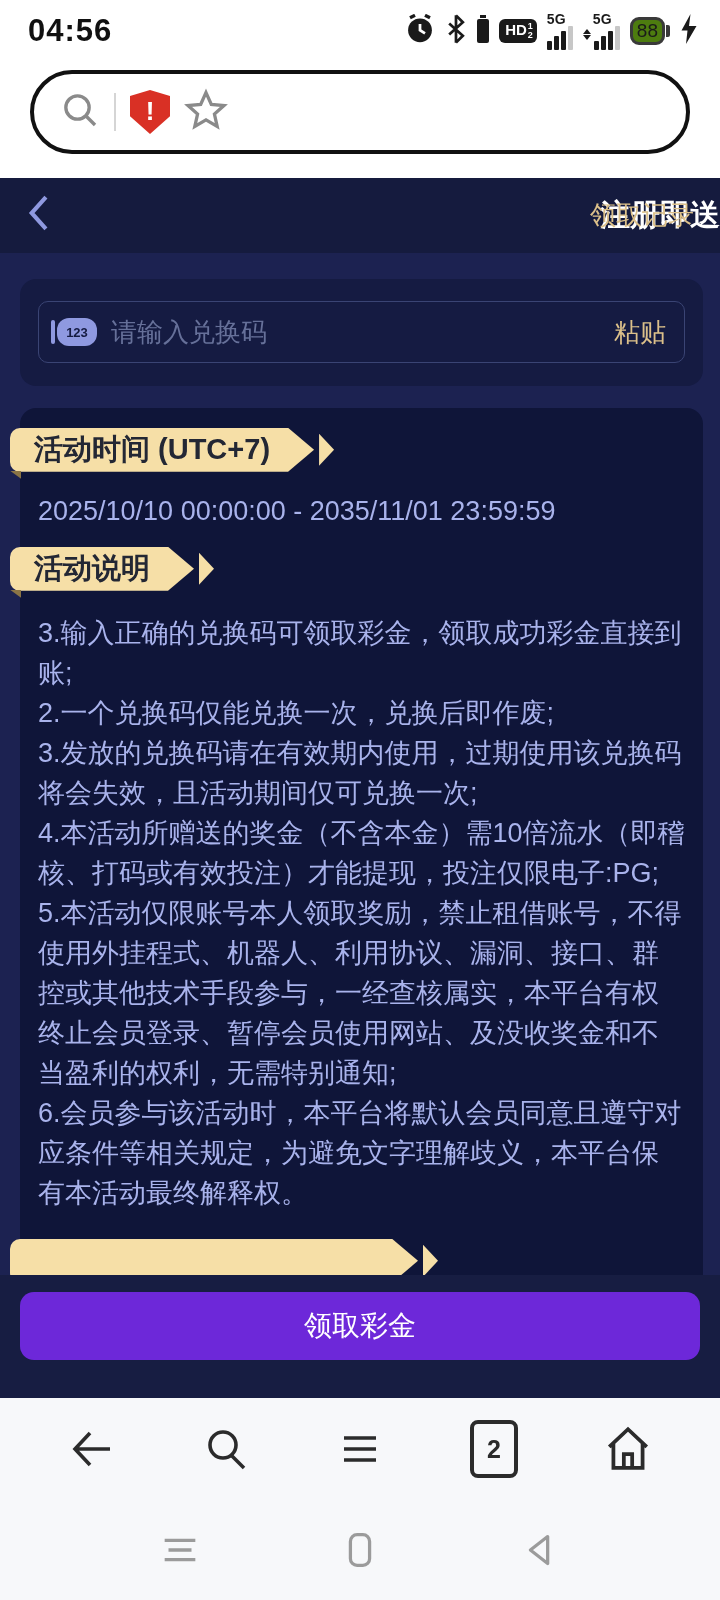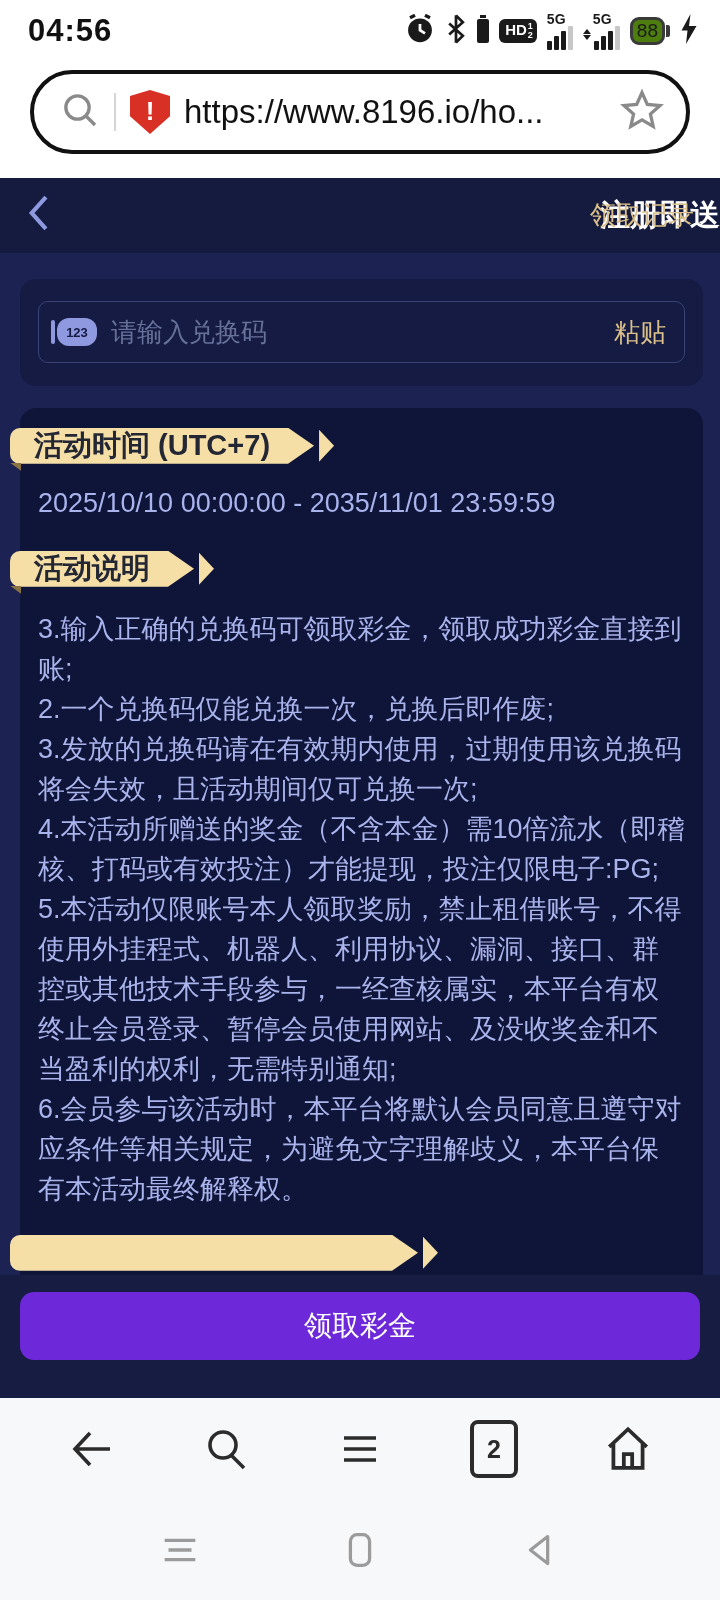--- a/index.html
+++ b/index.html
@@ -42,26 +42,26 @@
   .redeem-box{flex:1;height:62px;border:1px solid #3a4474;border-radius:10px;display:flex;align-items:center;padding:0 18px;box-sizing:border-box;gap:12px;}
   .ticket-icon{position:relative;width:40px;height:28px;background:#8f99e0;border-radius:12px;display:flex;align-items:center;justify-content:center;color:#151b42;font-size:13px;font-weight:700;letter-spacing:0;}
   .ticket-icon::before{content:"";position:absolute;left:-6px;top:2px;width:4px;height:24px;background:#8f99e0;border-radius:2px;}
   .redeem-input{flex:1;background:transparent;border:none;outline:none;color:#aab4ea;font-size:26px;font-family:inherit;}
   .redeem-input::placeholder{color:#667099;}
   .paste-btn{color:#dcc08a;font-size:26px;}
 
   .card{margin:22px 17px 0 20px;background:#0f1539;border-radius:16px;padding:20px 18px 0;box-sizing:border-box;min-height:900px;}
 
   .ribbon-row{position:relative;display:flex;align-items:center;width:fit-content;margin-left:-28px;}
-  .ribbon{position:relative;display:flex;align-items:center;height:36px;background:#f6dfa7;color:#232734;font-size:29px;font-weight:700;padding:0 44px 0 24px;border-radius:10px;clip-path:polygon(0 0,calc(100% - 26px) 0,100% 50%,calc(100% - 26px) 100%,0 100%);}
+  .ribbon{position:relative;display:flex;align-items:center;height:44px;background:#f6dfa7;color:#232734;font-size:29px;font-weight:700;padding:0 44px 0 24px;border-radius:10px;clip-path:polygon(0 0,calc(100% - 26px) 0,100% 50%,calc(100% - 26px) 100%,0 100%);}
   .ribbon-tip{width:15px;height:32px;background:#f6dfa7;clip-path:polygon(0 0,100% 50%,0 100%);margin-left:5px;}
   .ribbon-fold{position:absolute;left:0;bottom:-7px;width:11px;height:8px;background:#8a7446;clip-path:polygon(0 0,100% 0,100% 100%);}
 
   .date-line{margin-top:24px;color:#a9b3ec;font-size:27px;}
-  .ribbon-row.second{margin-top:32px;}
+  .ribbon-row.second{margin-top:20px;}
   .rules{margin-top:22px;color:#a9b3ec;font-size:27px;line-height:40px;}
   .rules div{margin:0;}
 
   
   .footer{height:123px;background:#171d42;box-sizing:border-box;padding:17px 20px 0 20px;}
   .claim-btn{width:100%;height:68px;background:#6d28d9;border:none;border-radius:14px;color:#fff;font-size:28px;font-family:inherit;display:flex;align-items:center;justify-content:center;}
 
   
   .browser-nav{height:102px;background:#f7f8fa;display:flex;align-items:center;justify-content:space-between;padding:0 62px;box-sizing:border-box;}
   .bn-icon{display:flex;align-items:center;justify-content:center;width:60px;height:60px;}
@@ -138,21 +138,20 @@
   <div class="url-row">
     <div class="url-pill">
       <span>
         <svg width="40" height="40" viewBox="0 0 24 24">
             <circle cx="10.5" cy="10.5" r="7" stroke="#8a8a8a" stroke-width="2" fill="none"></circle>
             <path d="M15.6 15.6 L21 21" stroke="#8a8a8a" stroke-width="2"></path>
           </svg>
       </span>
       <span class="url-divider"></span>
       <span class="shield">!</span>
-      <span class="url-text">https://www.8196.io/ho...</span>
       <span>
         <svg width="44" height="44" viewBox="0 0 24 24">
             <path d="M12 2.5 L14.9 9 L21.8 9.6 L16.6 14.2 L18.1 21 L12 17.4 L5.9 21 L7.4 14.2 L2.2 9.6 L9.1 9 Z" stroke="#8a8a8a" stroke-width="1.8" fill="none"></path>
           </svg>
       </span>
     </div>
   </div>
 
   <div class="app-header">
     <span>

